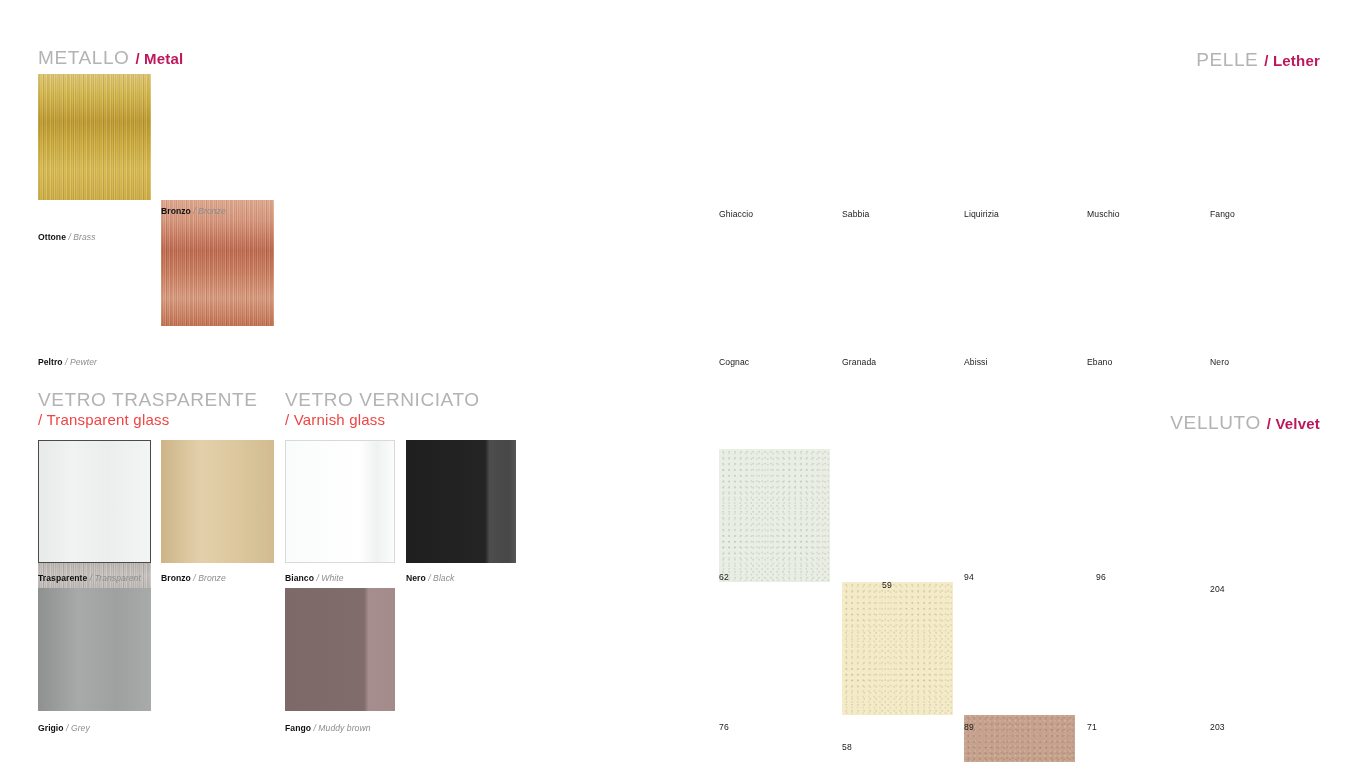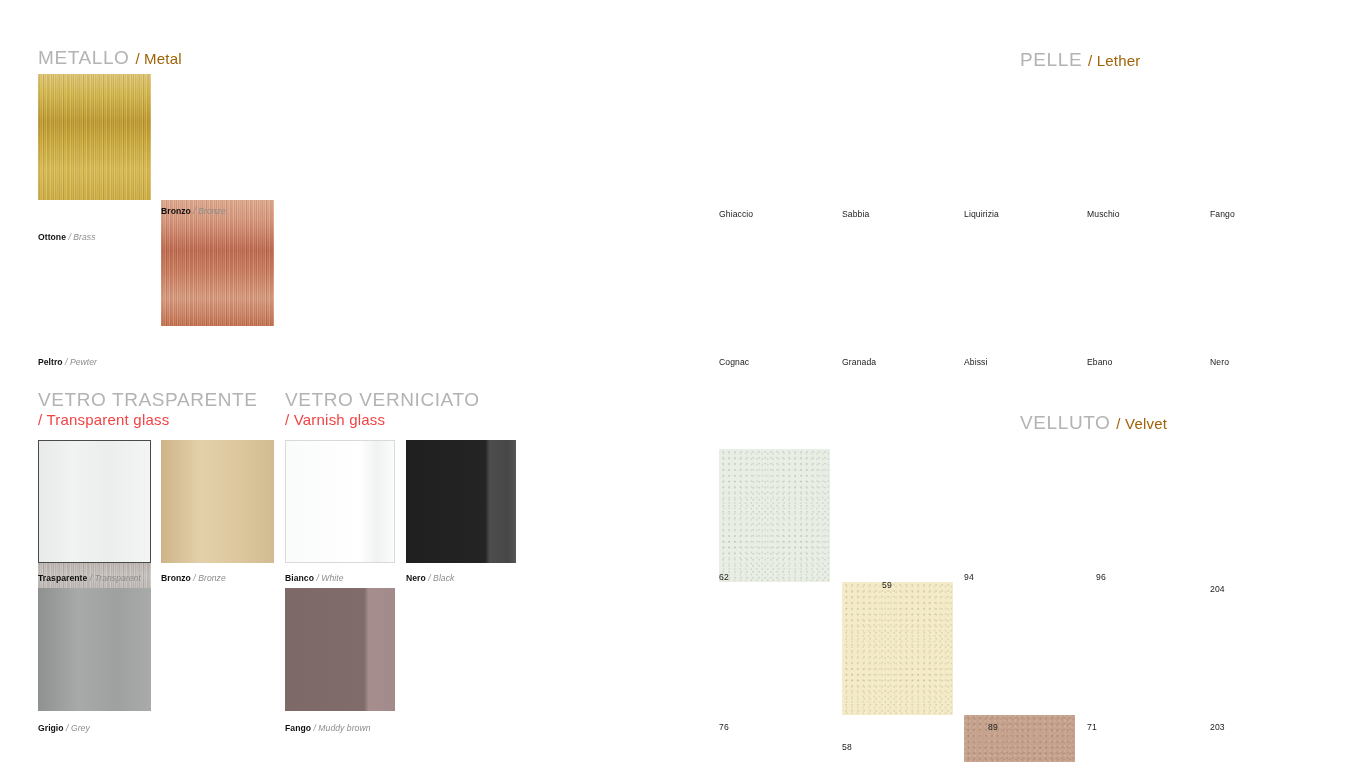--- a/index.html
+++ b/index.html
@@ -14,22 +14,22 @@
   
   .sec-head {
     position:absolute;
     font-size:19px;
     font-weight:300;
     letter-spacing:0.6px;
     color:#b3b3b3;
     white-space:nowrap;
     line-height:1.22;
   }
-  .sec-head .en { color:#a16207; font-size:15px; letter-spacing:0.2px; }
-  .sec-head.right { }
+  .sec-head .en { color:#be185d; font-size:15px; letter-spacing:0.2px;font-weight:bold; }
+  .sec-head.right { text-align:right; }
   .sec-head .l2 { display:block; font-size:15px; color:#ef4444; letter-spacing:0.2px; }
 
   
   .sw { position:absolute; overflow:hidden; }
 
   
   .cap {
     position:absolute;
     font-size:8.6px;
     color:#1a1a1a;
@@ -187,19 +187,19 @@
   <div class="cap plain" style="left:964px; top:572px;">94</div>
 
   <div class="cap plain" style="left:1087px; top:572px;padding-left:9px;">96</div>
 
   <div class="cap plain" style="left:1210px; top:584px;">204</div>
 
   <div class="cap plain" style="left:719px; top:722px;">76</div>
 
   <div class="cap plain" style="left:842px; top:722px;margin-top:20px;">58</div>
 
-  <div class="cap plain" style="left:964px; top:722px;padding-left:24px;">89</div>
+  <div class="cap plain" style="left:964px; top:722px;">89</div>
 
   <div class="cap plain" style="left:1087px; top:722px;">71</div>
 
   <div class="cap plain" style="left:1210px; top:722px;">203</div>
 
 </div>
 
 </body></html>

